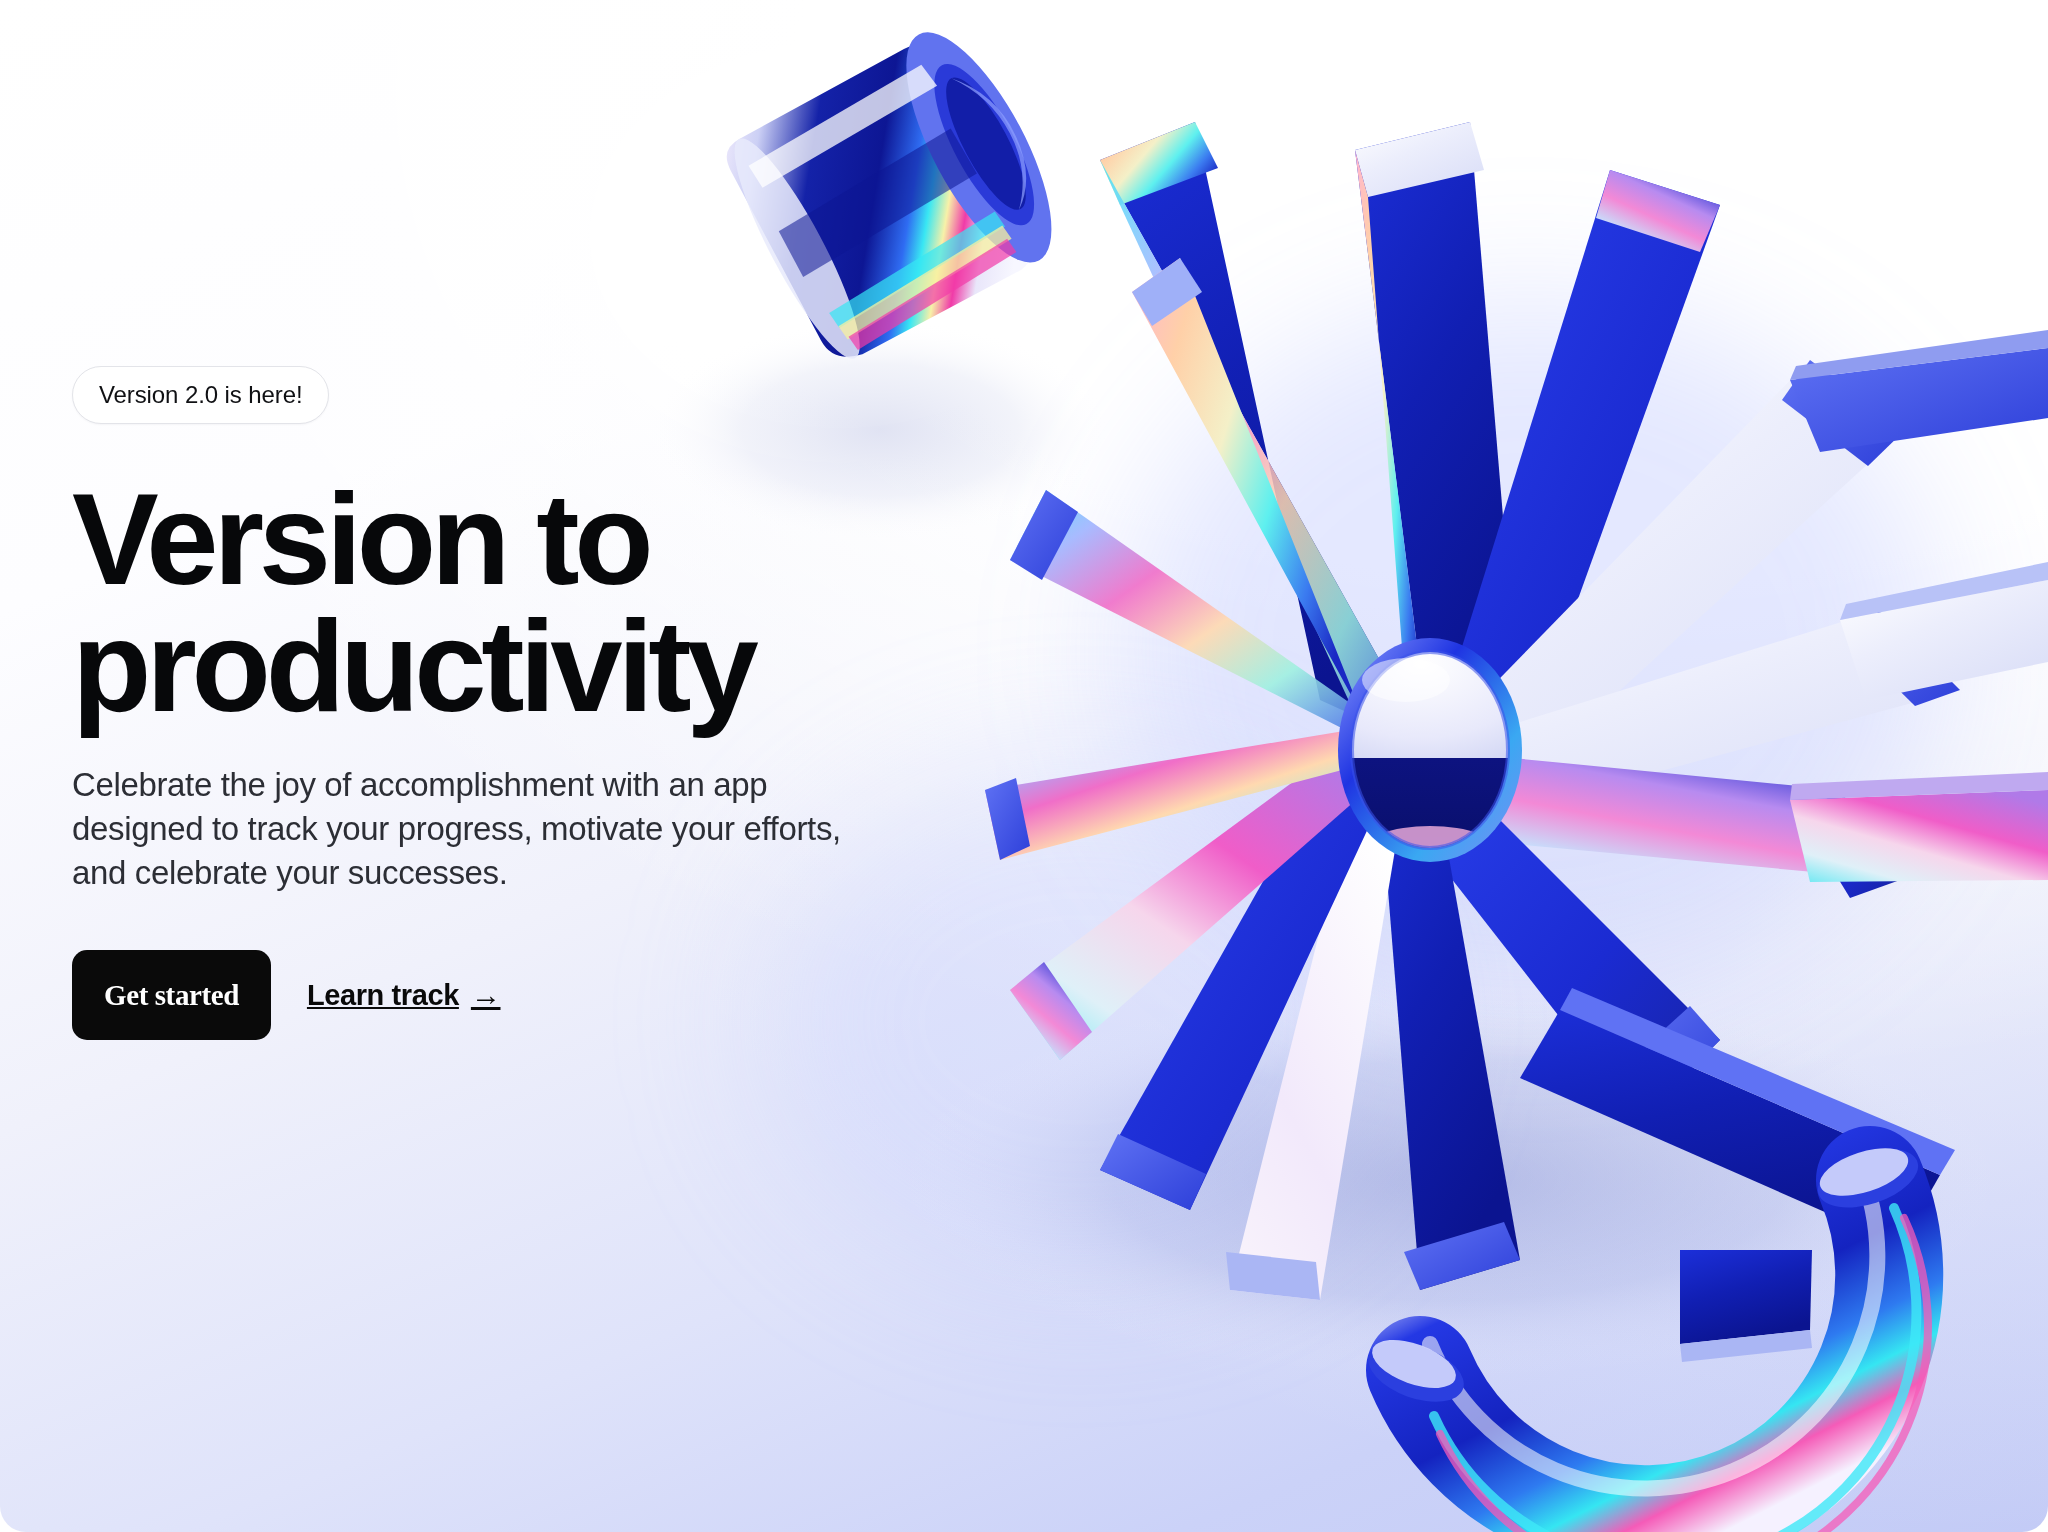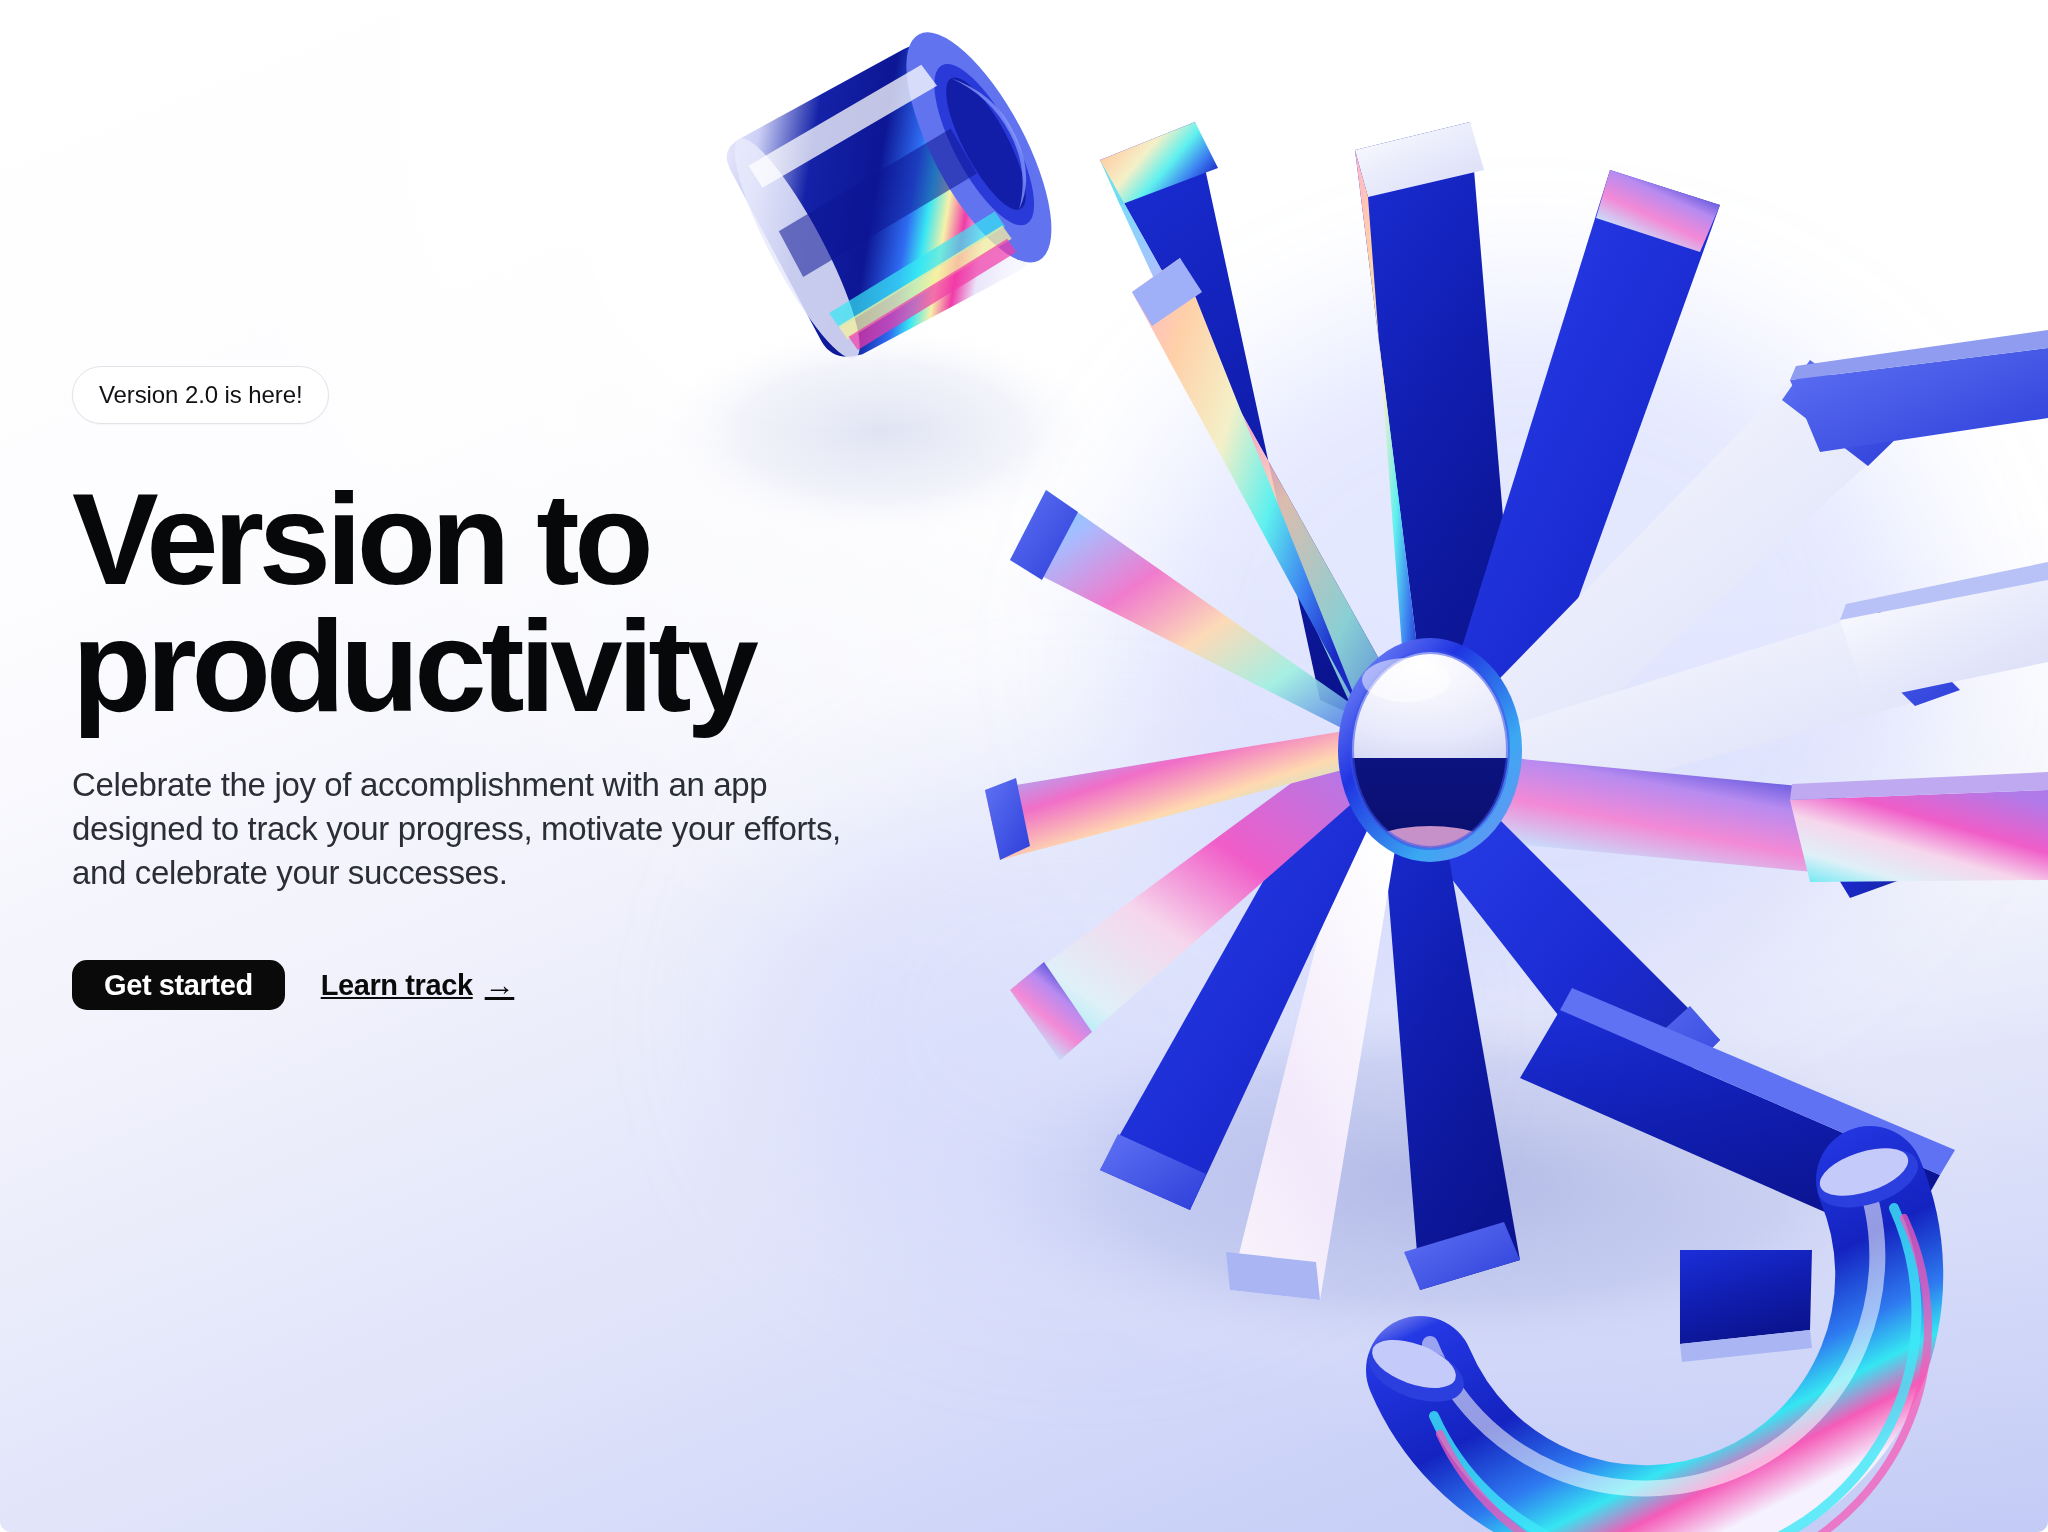--- a/index.html
+++ b/index.html
@@ -10,21 +10,21 @@
     background: #ffffff;
     font-family: "Liberation Sans", sans-serif;
     overflow: hidden;
   }
 
   .hero {
     position: relative;
     width: 2048px;
     height: 1532px;
     overflow: hidden;
-    border-radius: 11px;
+    border-radius: 26px;
     background:
       radial-gradient(115% 95% at 78% 6%,  #ffffff 0%, #ffffff 34%, rgba(255,255,255,0) 68%),
       radial-gradient(120% 110% at 96% 34%, #f3f4fb 0%, rgba(243,244,251,0) 60%),
       linear-gradient(158deg, #ffffff 0%, #fdfdff 26%, #f0f1fb 48%, #dfe3fa 68%, #cbd2f8 85%, #c3cbf6 100%);
   }
 
   
   .copy {
     position: absolute;
     left: 72px;
@@ -73,27 +73,27 @@
     margin-top: 56px;
     display: flex;
     align-items: center;
     gap: 22px;
   }
 
   .btn-primary {
     display: inline-flex;
     align-items: center;
     justify-content: center;
-    height: 50px;
+    height: 90px;
     padding: 0 32px;
     border: none;
     border-radius: 15px;
     background: #0a0a0a;
     color: #ffffff;
-    font-family: Liberation Sans, sans-serif;
+    font-family: Liberation Serif, serif;
     font-size: 29px;
     font-weight: 600;
     letter-spacing: -0.4px;
     cursor: pointer;
     white-space: nowrap;
   }
 
   .btn-link {
     display: inline-flex;
     align-items: center;

